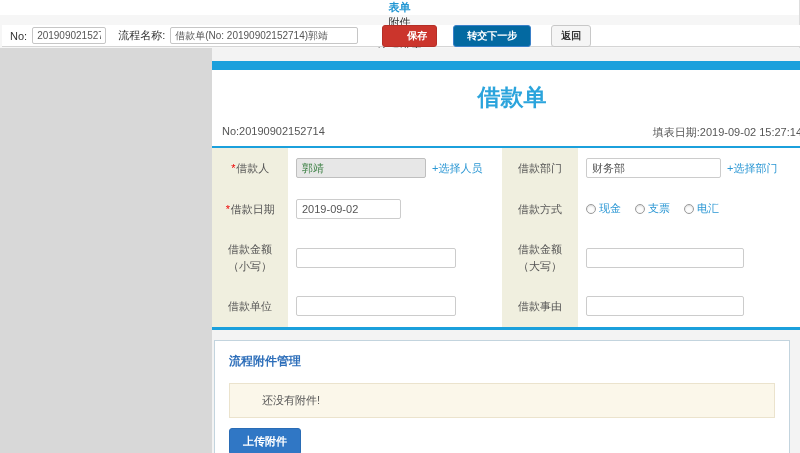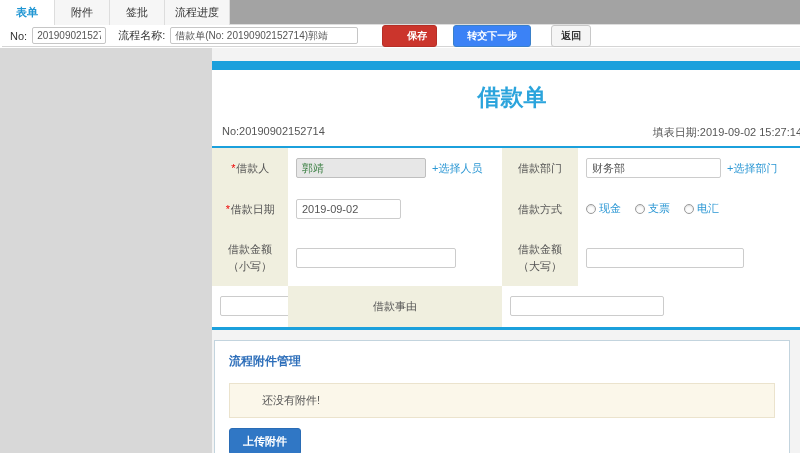--- a/index.html
+++ b/index.html
@@ -1,40 +1,40 @@
 <!DOCTYPE html>
 <html><head>
 <meta charset="utf-8">
 <style>
   * { margin:0; padding:0; box-sizing:border-box; }
   body { font-family:"Liberation Sans","DejaVu Sans",sans-serif; background:#e9e9e9; }
   .frame { position:relative; width:800px; height:453px; background:#fff; overflow:hidden; }
 
   
   .tabbar { position:absolute; top:0; left:0; width:800px; height:25px;
-            background:#a3a3a3; border-bottom:1px solid #ddd; display:flex; }
+            background:#6d28d9; border-bottom:1px solid #ddd; display:flex;flex-direction:column; }
   .tab { min-width:55px; height:25px; display:flex; align-items:center; justify-content:center;
          font-size:11px; color:#333; background:#f6f6f6; border-right:1px solid #ddd;
          padding:0 10px; cursor:pointer; }
   .tab.active { background:#fff; color:#2196d3; font-weight:bold; }
 
   
   .topbar { position:absolute; top:25px; left:2px; width:800px; height:22px;
             background:#fff; border-bottom:1px solid #d5d5d5;
             display:flex; align-items:center; padding:0 8px; }
   .topbar .lab { font-size:11px; color:#333; margin-right:5px; }
   .tb-inp { height:17px; border:1px solid #c6c6c6; border-radius:2px;
             font-size:10px; color:#555; padding:0 4px;
             font-family:"Liberation Sans","DejaVu Sans",sans-serif; }
   .no-inp { width:74px; margin-right:12px; }
   .proc-inp { width:188px; }
   .btn { font-size:10px; border-radius:3px; padding:3px 9px; cursor:pointer;
          font-family:"Liberation Sans","DejaVu Sans",sans-serif; }
   .btn-save { margin-left:24px; background:#cb352c; color:#fff; border:1px solid #b52f27; font-weight:bold;padding-left:24px; }
-  .btn-next { margin-left:16px; background:#3b82f6; color:#fff; border:1px solid #3a80c9; font-weight:bold; padding:3px 13px; }
+  .btn-next { margin-left:16px; background:#0369a1; color:#fff; border:1px solid #3a80c9; font-weight:bold; padding:3px 13px; }
   .btn-back { margin-left:20px; background:#f5f5f5; color:#333; border:1px solid #c8c8c8; font-weight:bold;text-align:right; }
 
   
   .workspace { position:absolute; top:48px; left:0; width:800px; height:405px; background:#d8d8d8; }
   .panel { position:absolute; top:0; left:212px; width:600px; height:100%;
            background:#f3f3f3; padding-top:13px; }
 
   
   .form-card { background:#fff; }
   .bluebar { height:9px; background:#1ba0dc; }
@@ -144,20 +144,21 @@
 
           <div class="lbl">借款金额（小写）</div>
           <div class="fld">
             <input class="inp w160" value="" style="">
           </div>
           <div class="lbl">借款金额（大写）</div>
           <div class="fld">
             <input class="inp w158" value="" style="">
           </div>
 
+          <div class="lbl">借款单位</div>
           <div class="fld">
             <input class="inp w160" value="" style="">
           </div>
           <div class="lbl">借款事由</div>
           <div class="fld">
             <input class="inp w158" value="" style="">
           </div>
         </div>
       </div>
 

